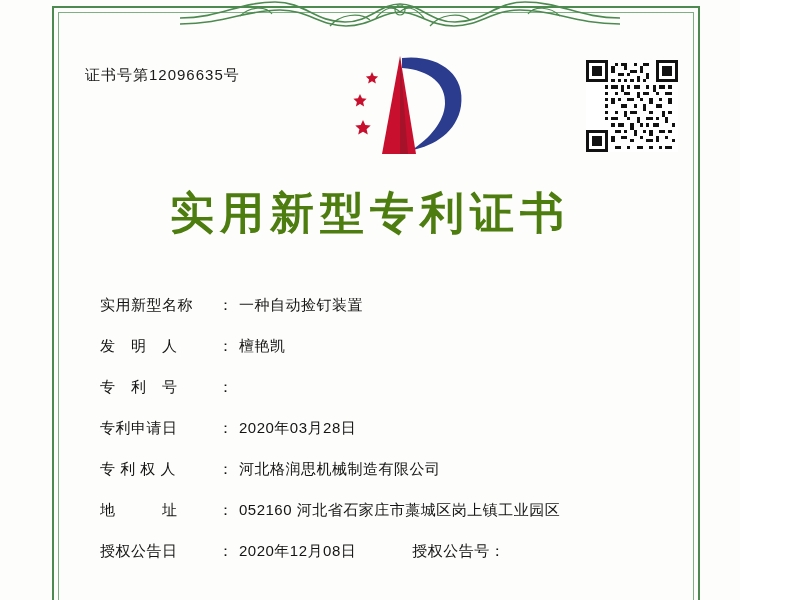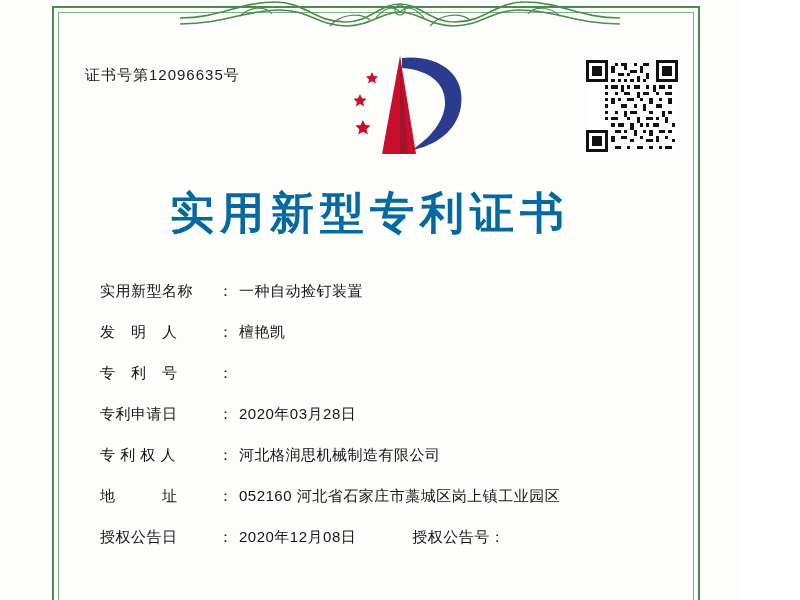--- a/index.html
+++ b/index.html
@@ -88,28 +88,28 @@
   .title {
     position: absolute;
     left: 0;
     right: 0;
     top: 184px;
     text-align: center;
     font-family: Liberation Serif, serif;
     font-weight: bold;
     font-size: 44px;
     letter-spacing: 6px;
-    color: #0369a1;
+    color: #4d7c0f;
   }
 
   
   .fields {
     position: absolute;
     left: 100px;
-    top: 282px;
+    top: 296px;
     right: 70px;
   }
   .field-row {
     display: flex;
     align-items: baseline;
     margin-bottom: 22px;
     font-size: 15px;
     color: #141414;
     white-space: nowrap;
   }

